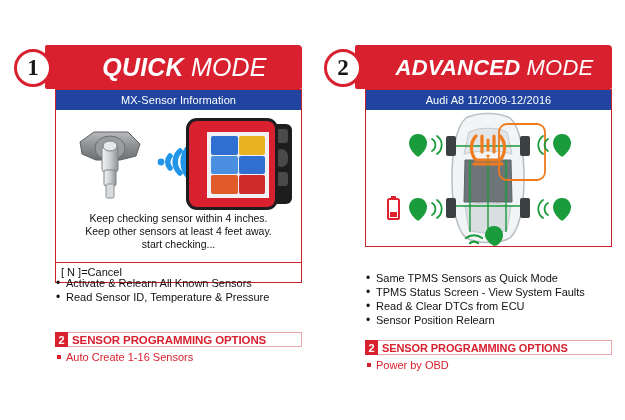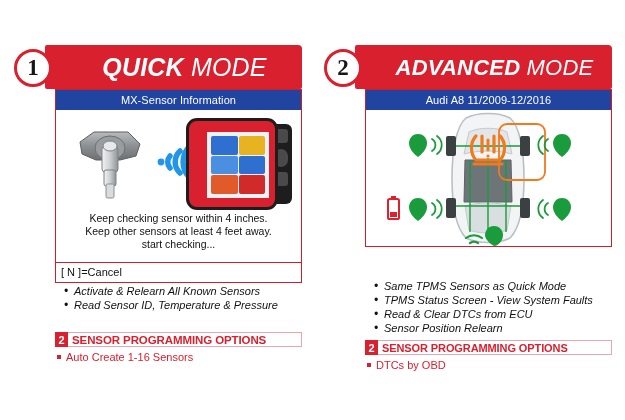--- a/index.html
+++ b/index.html
@@ -63,21 +63,21 @@
     position:absolute;left:0;right:0;bottom:11px;
     text-align:center;font-size:10.5px;color:#111;line-height:13px;
   }
 
   
   .bullets{position:absolute;left:43px;width:247px;font-size:11px;color:#111;}
   .panel.left .bullets{top:232px;}
   .panel.right .bullets{top:227px;}
   .bullets li{list-style:none;position:relative;padding-left:11px;line-height:13.5px;margin:0 0 0.5px 0;}
   .bullets li:before{content:"\2022";position:absolute;left:1px;top:-0.5px;font-size:12px;}
-  .bullets ul{margin:8px;padding:0;font-style:italic;}
+  .bullets ul{margin:0;padding:0;}
 
   
   .spo{position:absolute;left:43px;width:247px;display:flex;align-items:stretch;height:15px;}
   .panel.left .spo{top:287px;}
   .panel.right .spo{top:295px;}
   .spo-num{
     width:13px;background:#d8202f;color:#fff;font-size:11px;font-weight:bold;
     display:flex;align-items:center;justify-content:center;
   }
   .spo-txt{
@@ -328,18 +328,18 @@
       </ul>
     </div>
 
     <div class="spo">
       <div class="spo-num">2</div>
       <div class="spo-txt">SENSOR PROGRAMMING OPTIONS</div>
     </div>
 
     <div class="subs">
       <ul>
-        <li>DTCs by OBD</li>
+        <li>Power by OBD</li>
       </ul>
     </div>
   </div>
 
 </div>
 
 </body></html>

